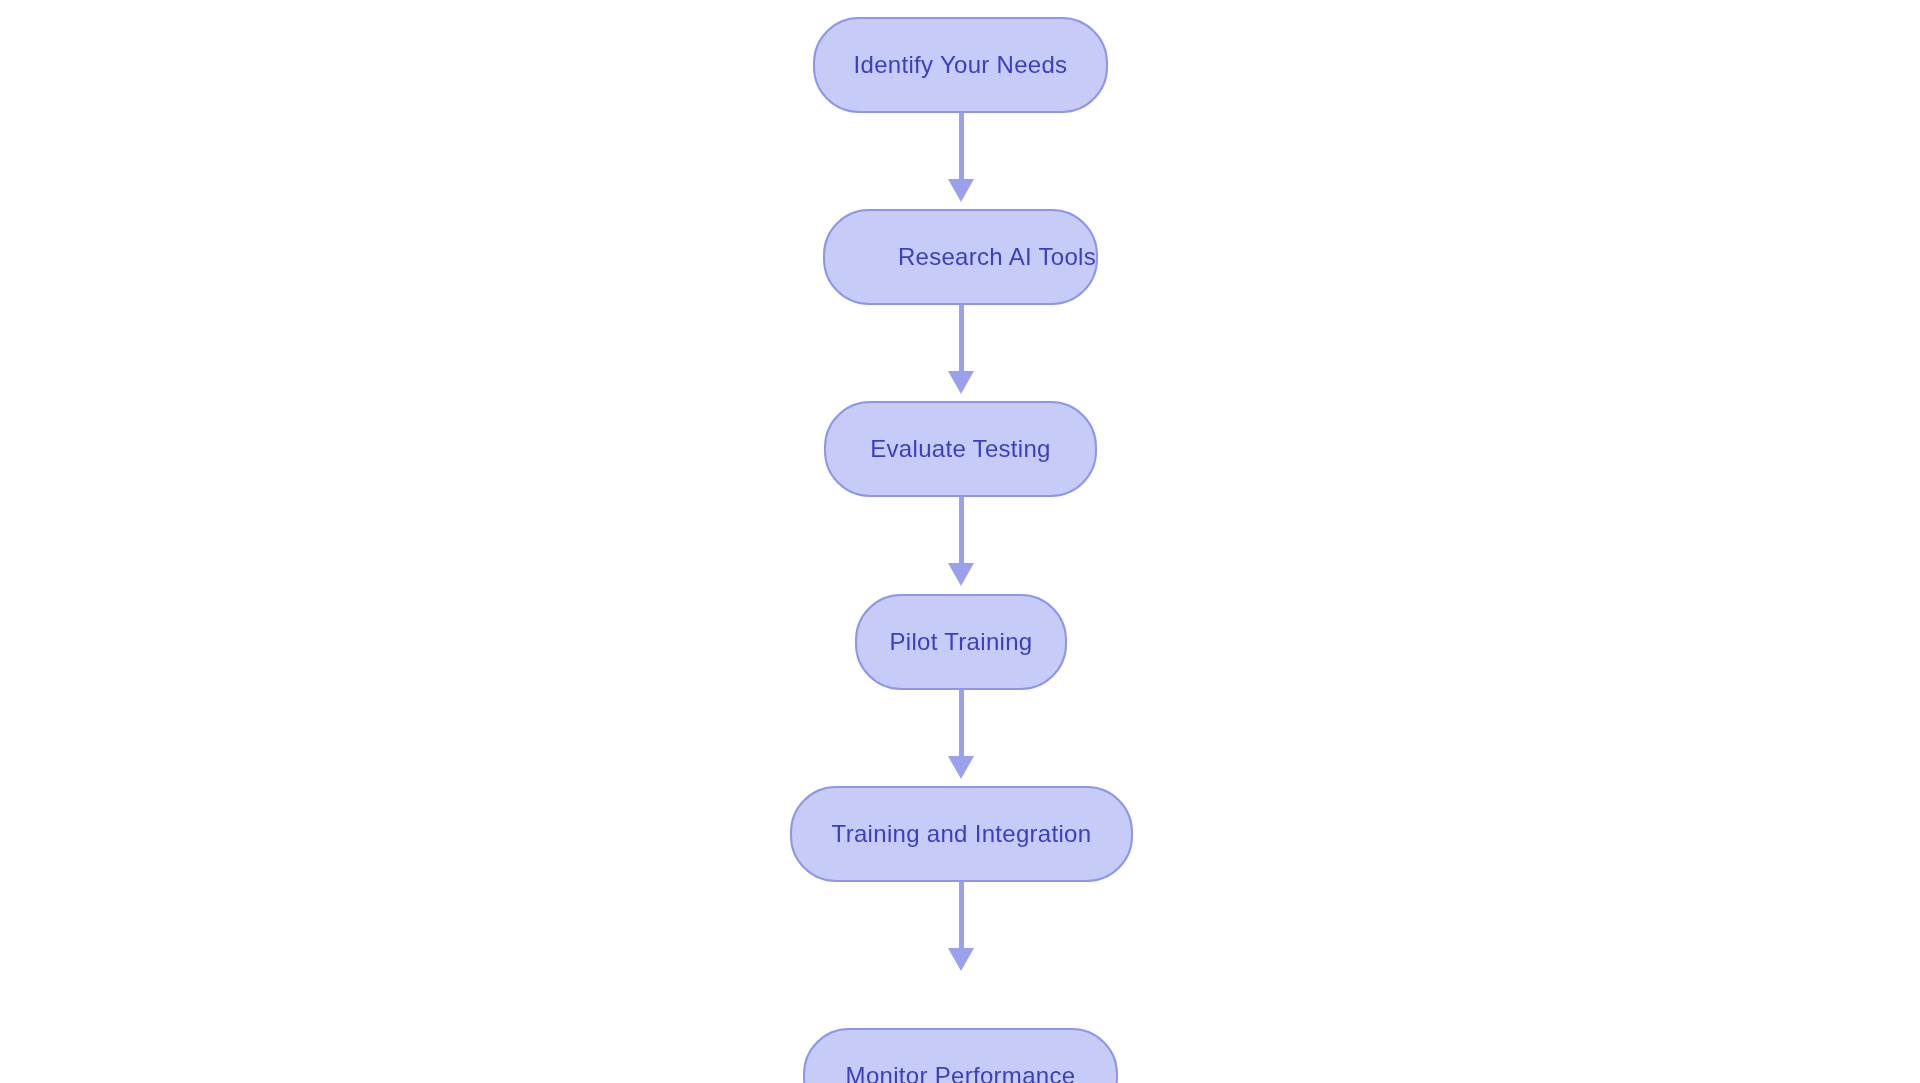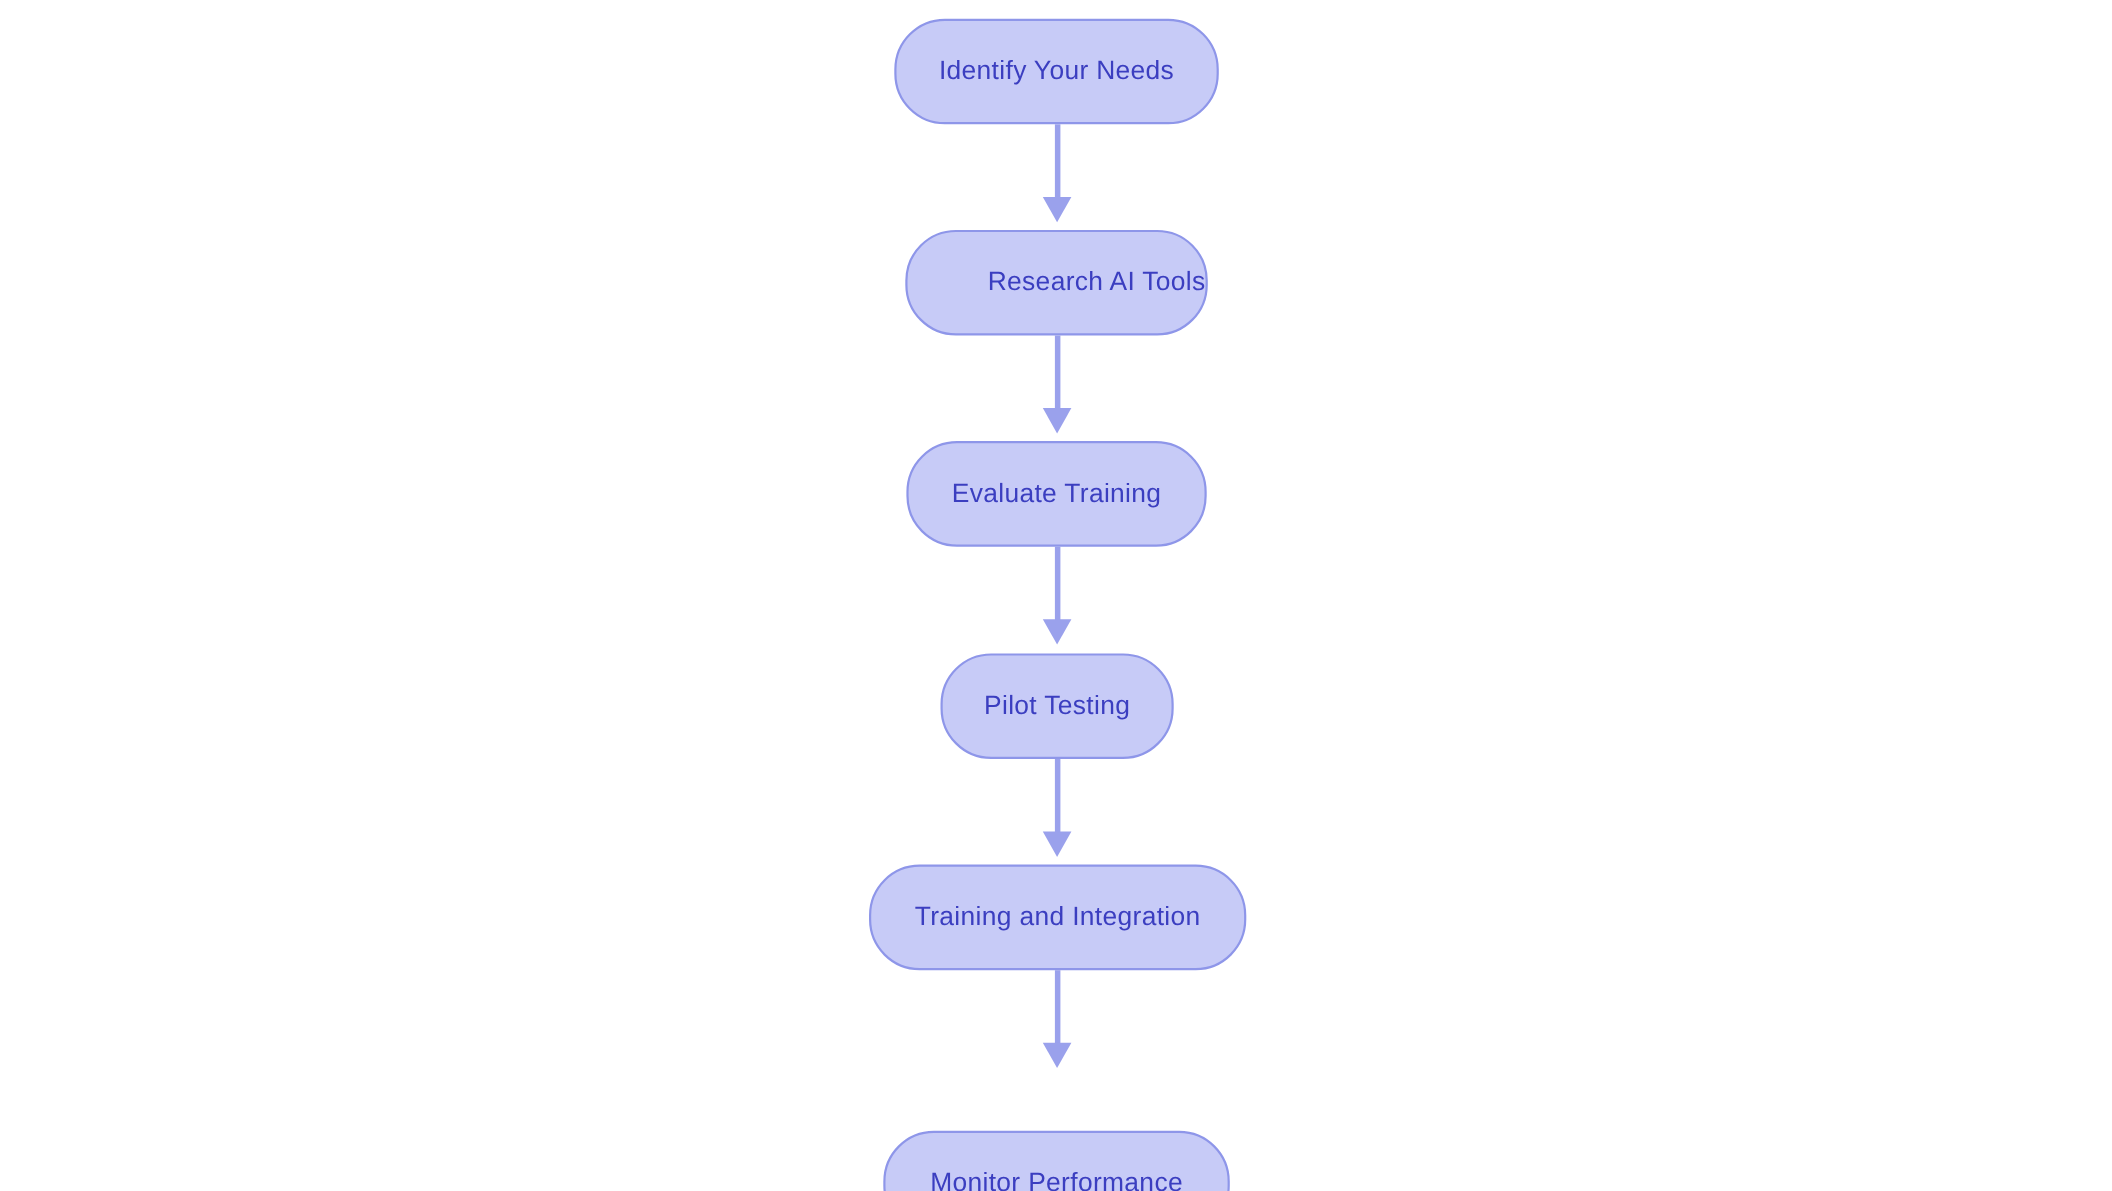--- a/index.html
+++ b/index.html
@@ -91,30 +91,30 @@
   <div class="node n2">
     <span>Research AI Tools</span>
   </div>
 
   <div class="arrow a2">
     <div class="arrow-line"></div>
     <div class="arrow-head"></div>
   </div>
 
   <div class="node n3">
-    <span>Evaluate Training</span>
+    <span>Evaluate Testing</span>
   </div>
 
   <div class="arrow a3">
     <div class="arrow-line"></div>
     <div class="arrow-head"></div>
   </div>
 
   <div class="node n4">
-    <span>Pilot Testing</span>
+    <span>Pilot Training</span>
   </div>
 
   <div class="arrow a4">
     <div class="arrow-line"></div>
     <div class="arrow-head"></div>
   </div>
 
   <div class="node n5">
     <span>Training and Integration</span>
   </div>

